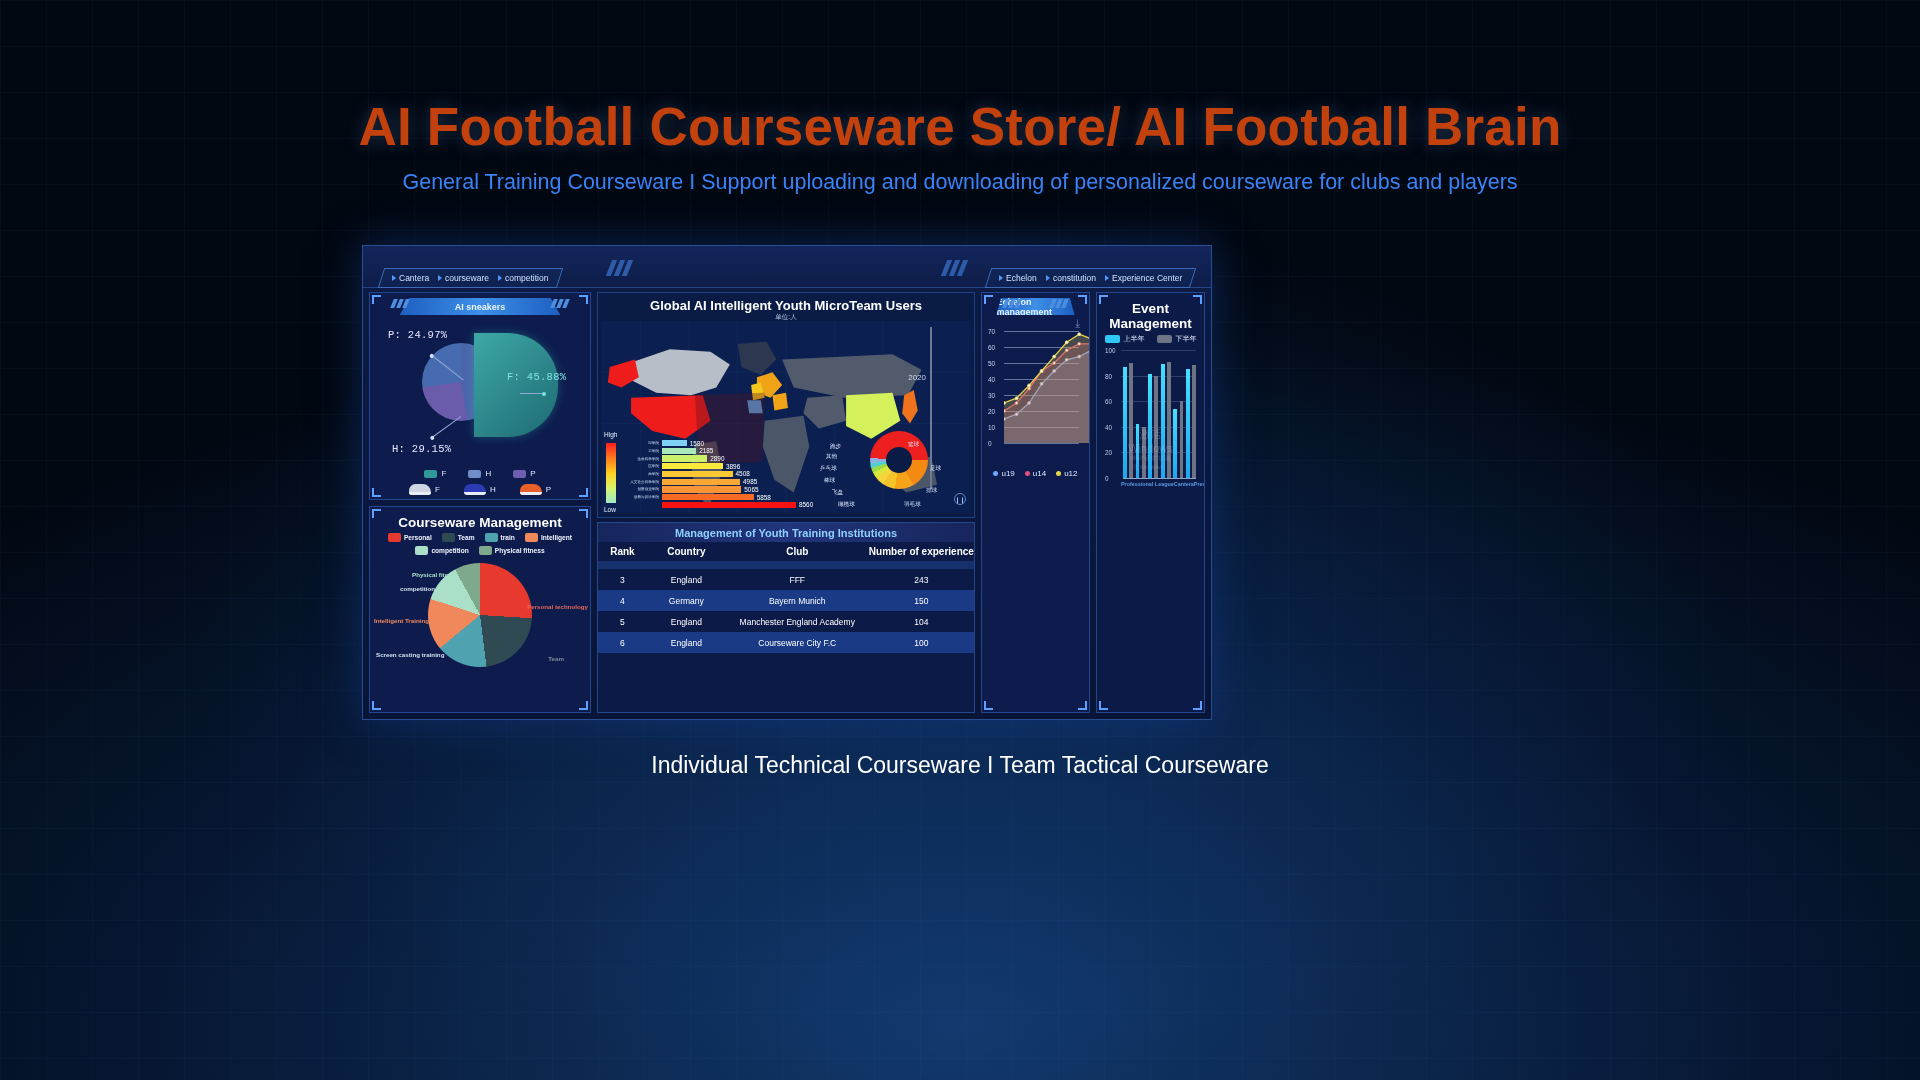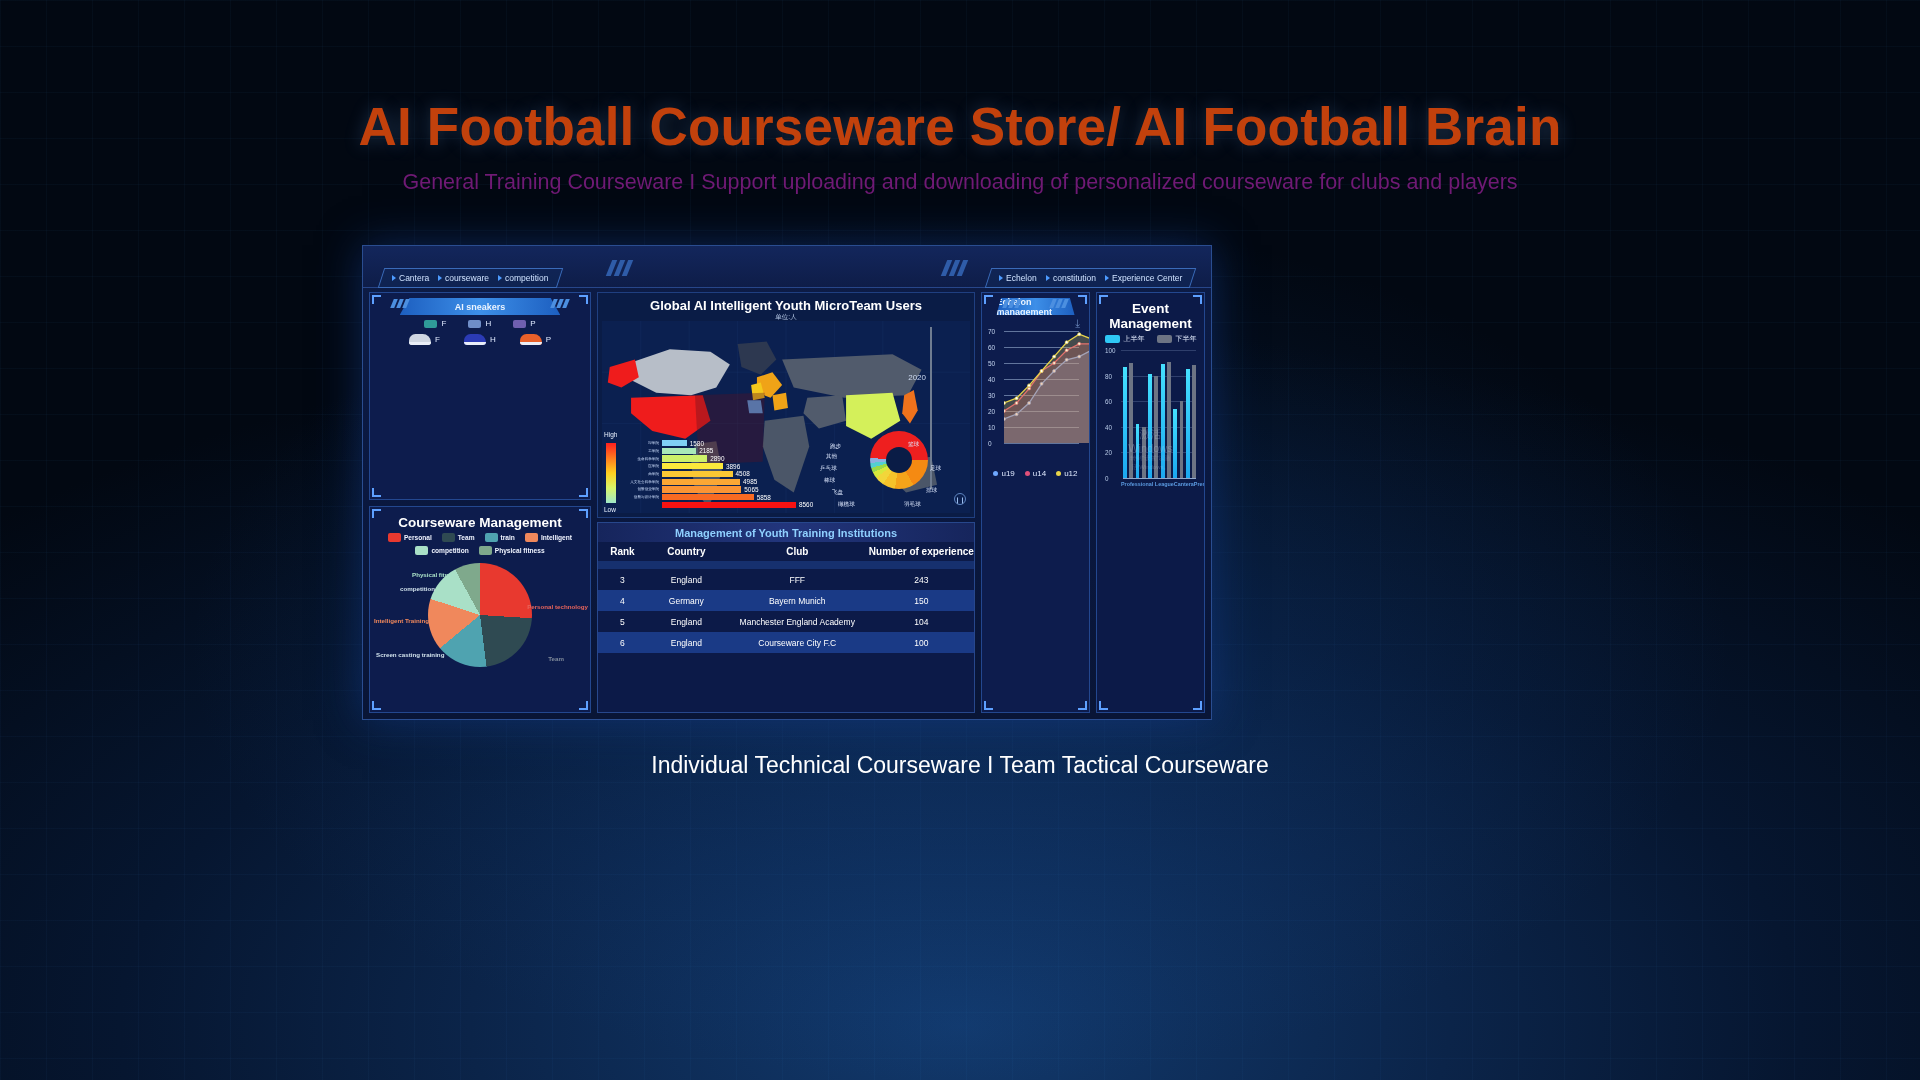--- a/index.html
+++ b/index.html
@@ -29,21 +29,21 @@
 
   
   .headline{
     position:absolute; top:96px; left:0; width:100%;
     text-align:center; font-size:53px; font-weight:bold;
     letter-spacing:.2px; color:#c2410c;
     text-shadow:0 0 18px rgba(120,180,255,.25);
   }
   .subhead{
     position:absolute; top:170px; left:0; width:100%;
-    text-align:center; font-size:21.5px; font-weight:400; color:#701a75;
+    text-align:center; font-size:21.5px; font-weight:400; color:#3b82f6;
   }
   .footline{
     position:absolute; top:752px; left:0; width:100%;
     text-align:center; font-size:23px; color:#ffffff; z-index:40;
   }
 
   
   .dash{
     position:absolute; left:362px; top:245px; width:850px; height:475px;
     background:linear-gradient(180deg,#0d1c46 0%, #0a1840 50%, #091536 100%);
@@ -293,20 +293,36 @@
             <i></i>
             <i></i>
             <i></i>
           </div>
         <div class="rb-slash r">
             <i></i>
             <i></i>
             <i></i>
           </div>
 
+        <div class="pie3d-wrap">
+          <div class="pieBase"></div>
+          <div class="pieF"></div>
+          <div class="lead" style="left:62px; top:40px; width:40px; transform:rotate(38deg); transform-origin:left;">
+            <span class="dot" style="left:-2px;"></span>
+          </div>
+          <div class="lead" style="left:62px; top:122px; width:36px; transform:rotate(-36deg); transform-origin:left;">
+            <span class="dot" style="left:-2px;"></span>
+          </div>
+          <div class="lead" style="left:150px; top:78px; width:24px;">
+            <span class="dot" style="right:-2px;background:#7fe3e0"></span>
+          </div>
+          <div class="lbl p">P: 24.97%</div>
+          <div class="lbl f">F: 45.88%</div>
+          <div class="lbl h">H: 29.15%</div>
+        </div>
 
         <div class="legend-row">
           <div class="li">
               <span class="sw" style="background:#2f9a98"></span>
               <span>F</span>
             </div>
           <div class="li">
               <span class="sw" style="background:#6f8ec8"></span>
               <span>H</span>
             </div>

